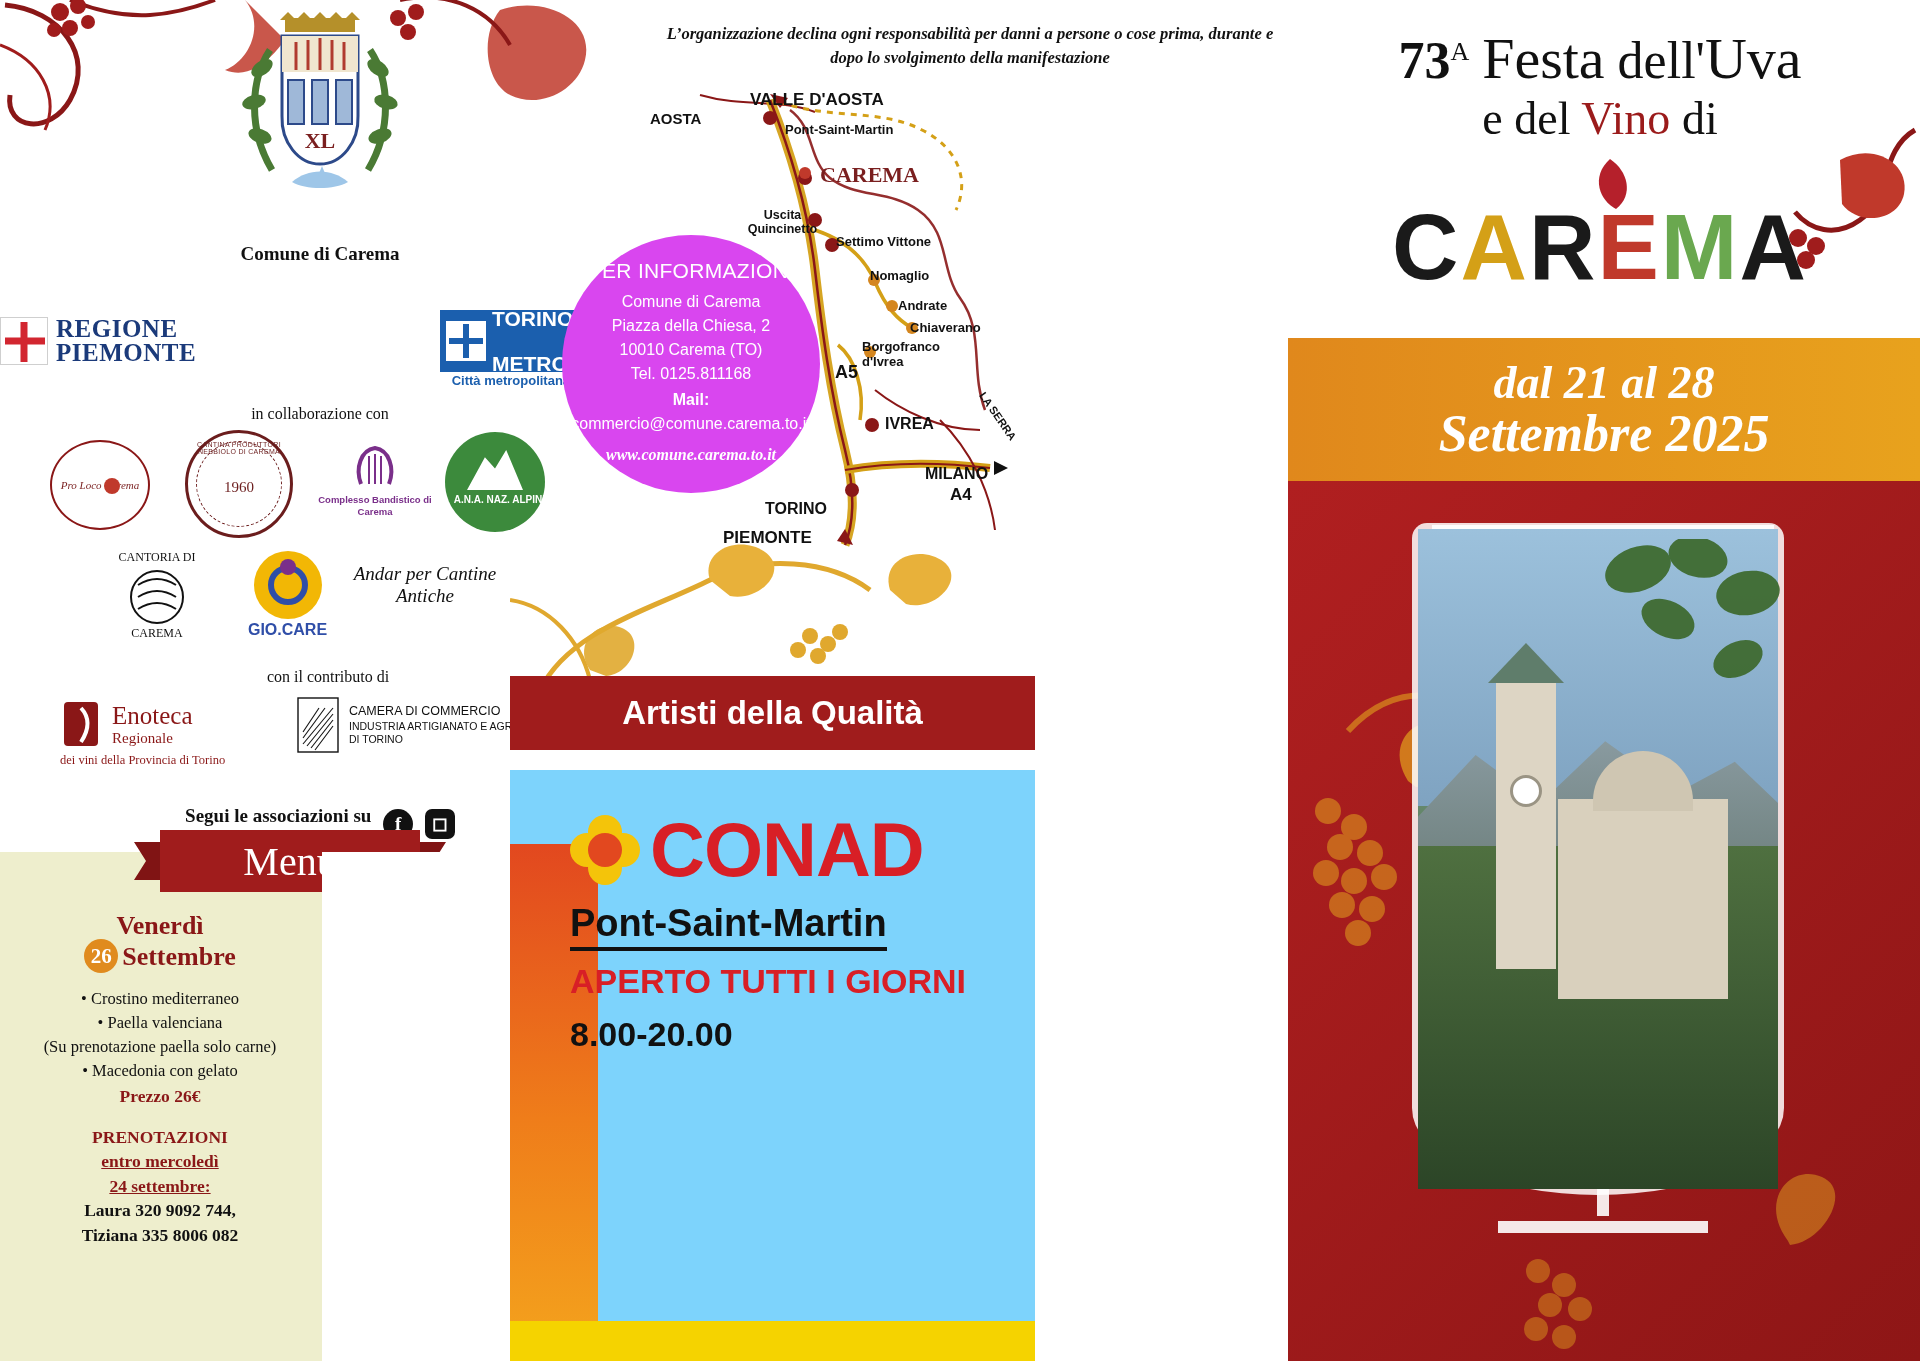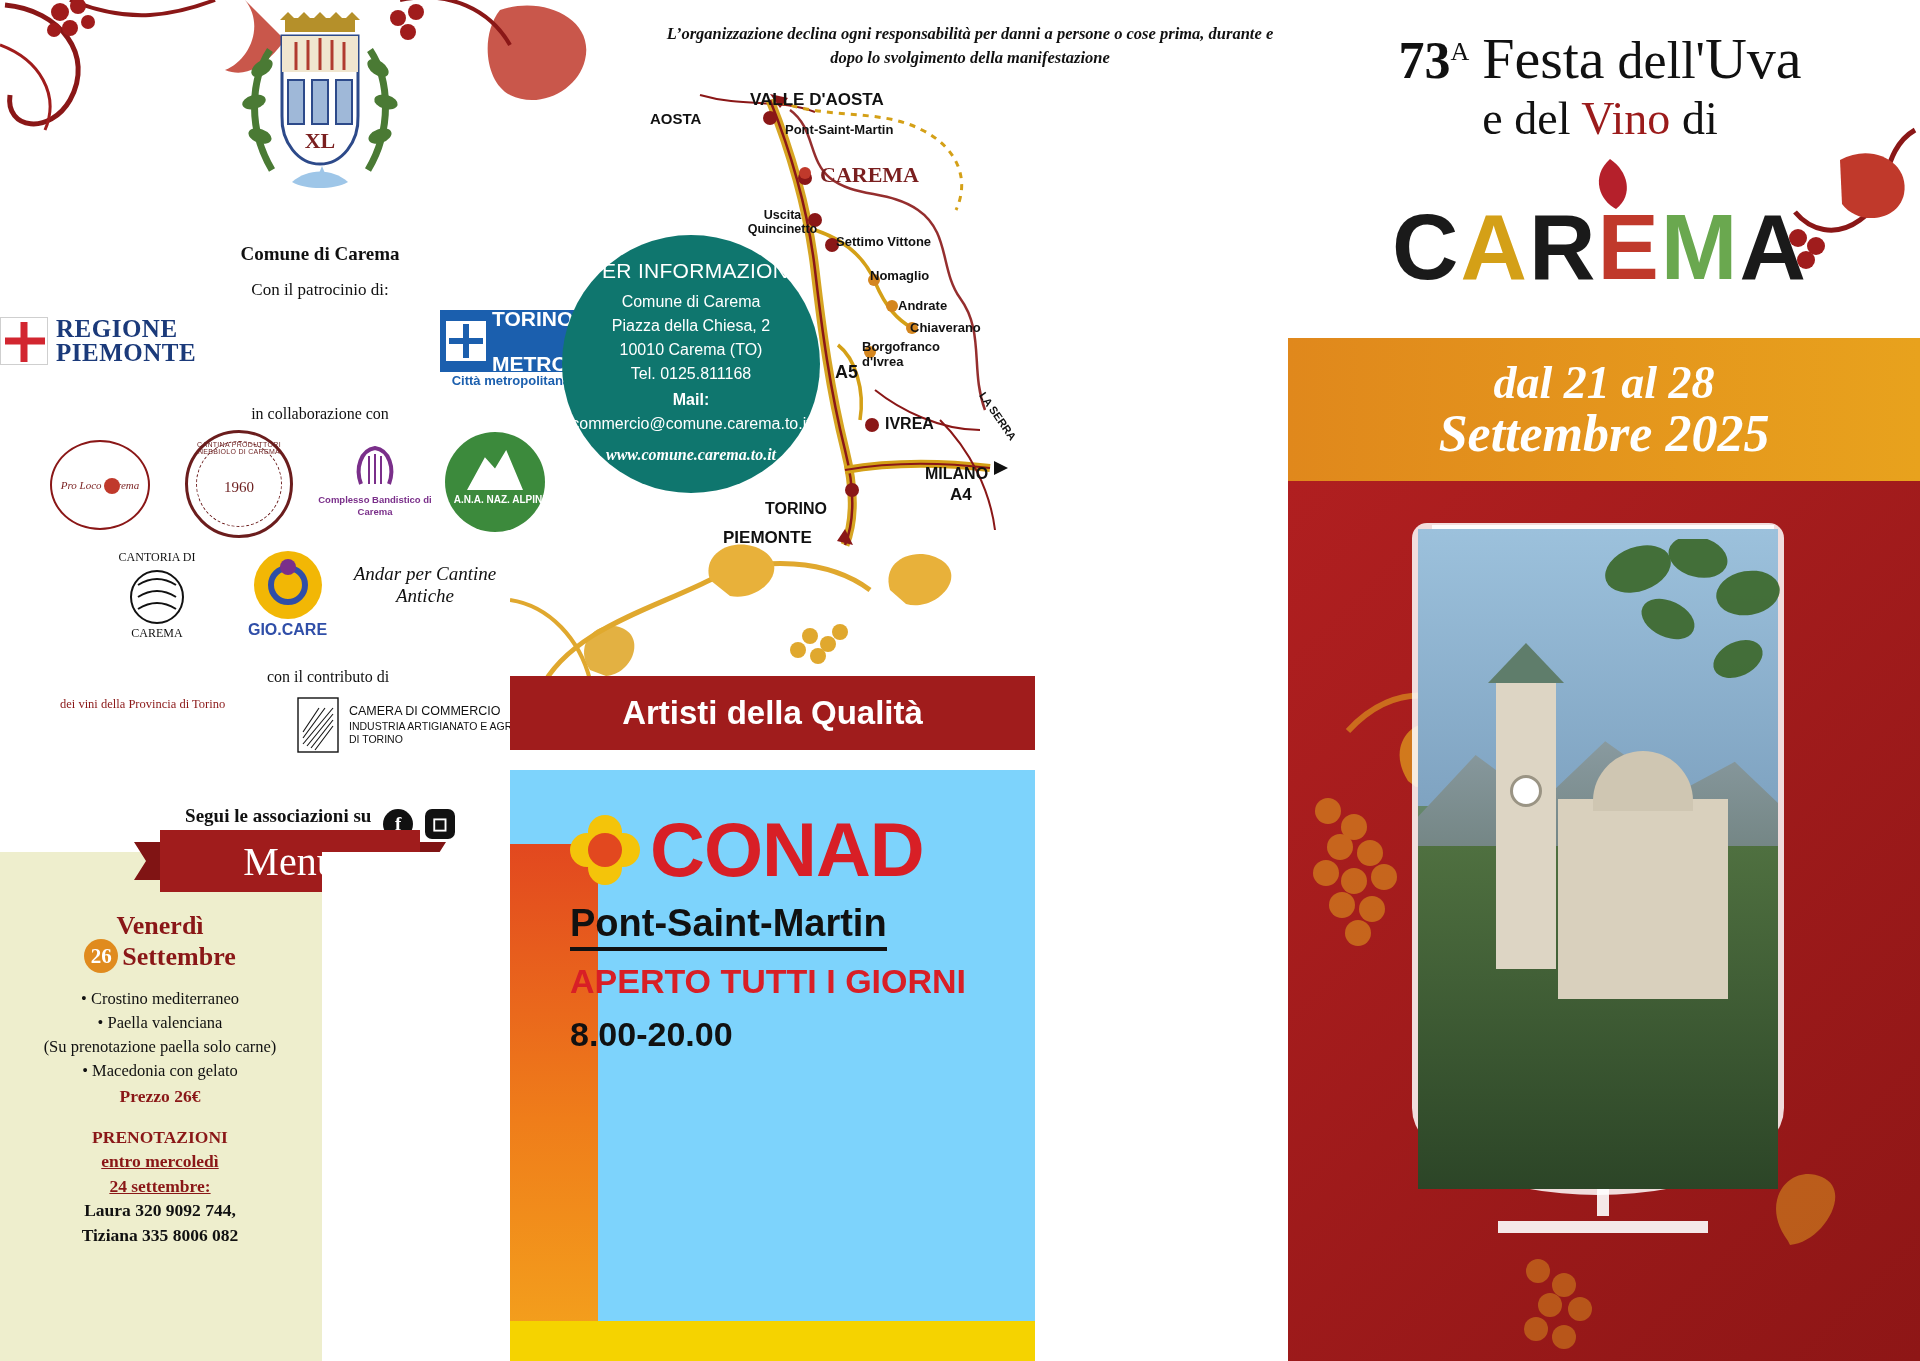--- a/index.html
+++ b/index.html
@@ -83,21 +83,21 @@
 
   
   .center { position:absolute; left:640px; top:0; width:640px; height:1361px; background:#ffffff; }
   .disclaimer { position:absolute; left:10px; top:22px; width:640px; text-align:center;
     font-family:"Liberation Serif", serif; font-style:italic; font-weight:bold; font-size:16.5px; color:#111; line-height:1.45; }
 
   .mapbox { position:absolute; left:0px; top:90px; width:640px; height:560px; }
   .map-label { position:absolute; font-family:"Liberation Sans", sans-serif; font-weight:bold; color:#111; }
 
   .info-circle { position:absolute; left:-78px; top:145px; width:258px; height:258px; border-radius:50%;
-      background:#0f766e; color:#fff; text-align:center; padding-top:24px; }
+      background:#d946ef; color:#fff; text-align:center; padding-top:24px; }
   .info-circle .t { font-family:"Liberation Sans", sans-serif; font-size:21px; letter-spacing:.3px; margin-bottom:7px;}
   .info-circle .l { font-family:"Liberation Sans", sans-serif; font-size:16px; line-height:1.5; }
   .info-circle .mail { font-weight:bold; margin-top:2px; }
   .info-circle .web { font-family:"Liberation Serif", serif; font-style:italic; font-weight:bold; font-size:16px; margin-top:10px; }
 
   .vertical-credit { position:absolute; left:1003px; top:80px; width:320px; height:22px;
       transform:rotate(90deg); transform-origin:left top;
       font-family:"Liberation Serif", serif; font-size:15px; color:#111; letter-spacing:.5px; }
 
   
@@ -224,21 +224,20 @@
           <ellipse cx="148" cy="58" rx="12" ry="7" transform="rotate(35 148 58)"></ellipse>
           <ellipse cx="156" cy="92" rx="12" ry="7" transform="rotate(15 156 92)"></ellipse>
           <ellipse cx="150" cy="126" rx="12" ry="7" transform="rotate(-20 150 126)"></ellipse>
         </g>
         <path d="M62,172 C78,158 102,158 118,172 C104,180 76,180 62,172 Z" fill="#9ec6e8"></path>
         <path d="M88,166 l4,-10 l4,10 z" fill="#9ec6e8"></path>
       </svg>
     </div>
     <div class="crest-label">Comune di Carema</div>
 
-    <div class="patronage-title">Con il patrocinio di:</div>
 
     <div class="logo-row" style="left:0; top:310px; width:640px;justify-content:space-between;">
       <div class="regione-box">
         <div class="reg-flag"></div>
         <div class="reg-text">
           <div class="l1">REGIONE</div>
           <div class="l2">PIEMONTE</div>
         </div>
       </div>
       <div style="position:relative; margin-left:40px;">
@@ -306,20 +305,30 @@
 
       <div style="position:absolute; left:310px; top:18px; width:150px; text-align:center; font-family:'Liberation Serif',serif; font-style:italic; color:#111;">
         <div style="font-size:19px; line-height:1.15;">Andar per Cantine Antiche</div>
       </div>
     </div>
 
     <div class="contrib-title">con il contributo di</div>
 
     <div style="position:absolute; left:40px; top:690px; width:560px; height:105px;">
       <div style="position:absolute; left:20px; top:6px; width:230px;">
+        <div style="display:flex; align-items:center;">
+          <svg width="46" height="56" viewBox="0 0 46 56">
+            <rect x="4" y="6" width="34" height="44" rx="4" fill="#8a1717"></rect>
+            <path d="M21,12 q13,14 0,34" stroke="#fff" stroke-width="4" fill="none"></path>
+          </svg>
+          <div style="margin-left:6px; font-family:'Liberation Serif',serif;">
+            <div style="font-size:25px; color:#8a1717;">Enoteca</div>
+            <div style="font-size:15px; color:#8a1717;">Regionale</div>
+          </div>
+        </div>
         <div style="font-family:'Liberation Serif',serif; font-size:12.5px; color:#8a1717; margin-top:1px;">dei vini della Provincia di Torino</div>
       </div>
 
       <div style="position:absolute; left:255px; top:4px; width:290px; display:flex; align-items:center;">
         <svg width="46" height="62" viewBox="0 0 46 62">
           <rect x="3" y="4" width="40" height="54" fill="none" stroke="#111" stroke-width="1.4"></rect>
           <g stroke="#111" stroke-width="1.1">
             <line x1="8" y1="50" x2="38" y2="14"></line>
               <line x1="12" y1="52" x2="38" y2="20"></line>
             <line x1="16" y1="54" x2="38" y2="26"></line>

